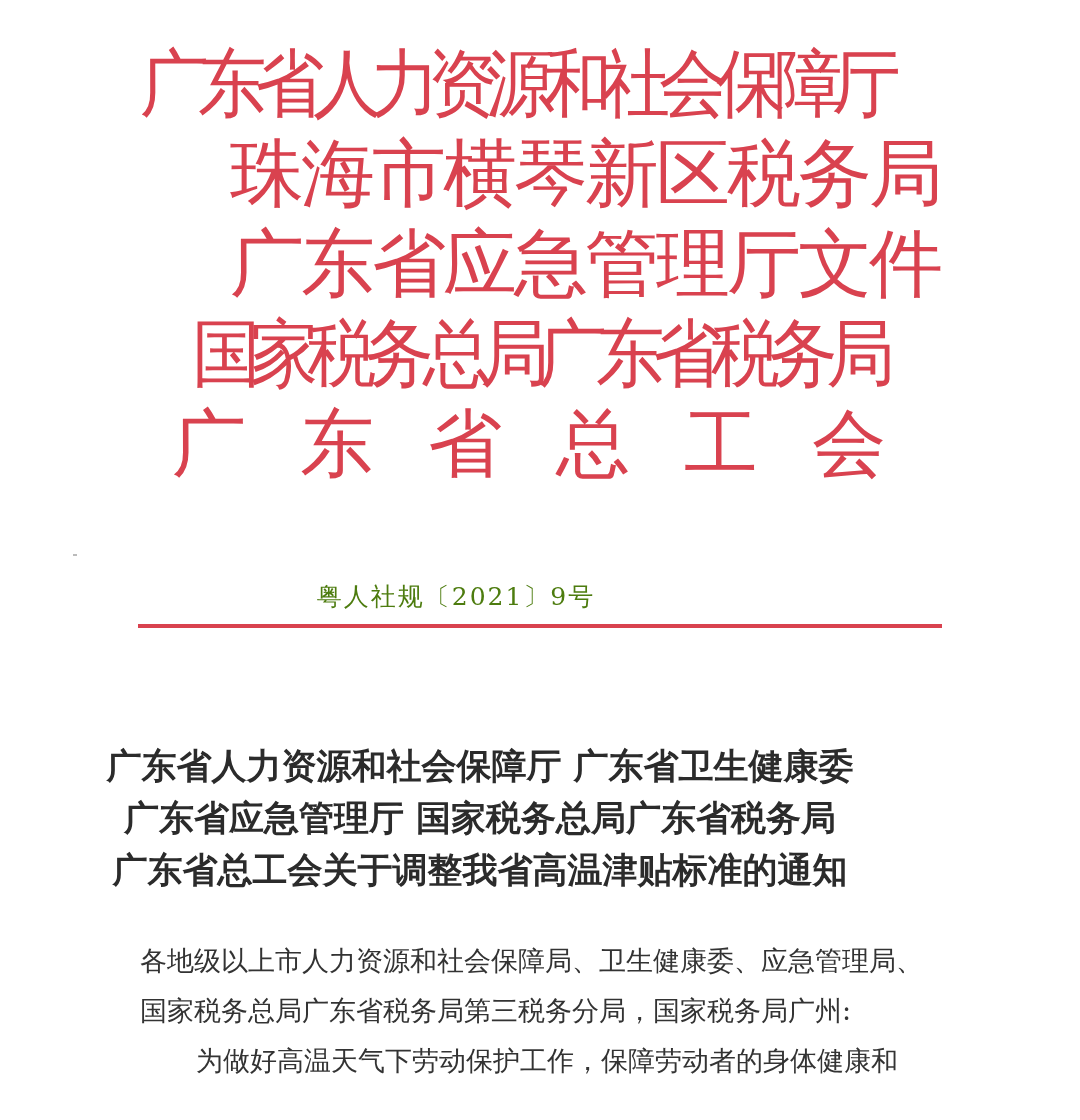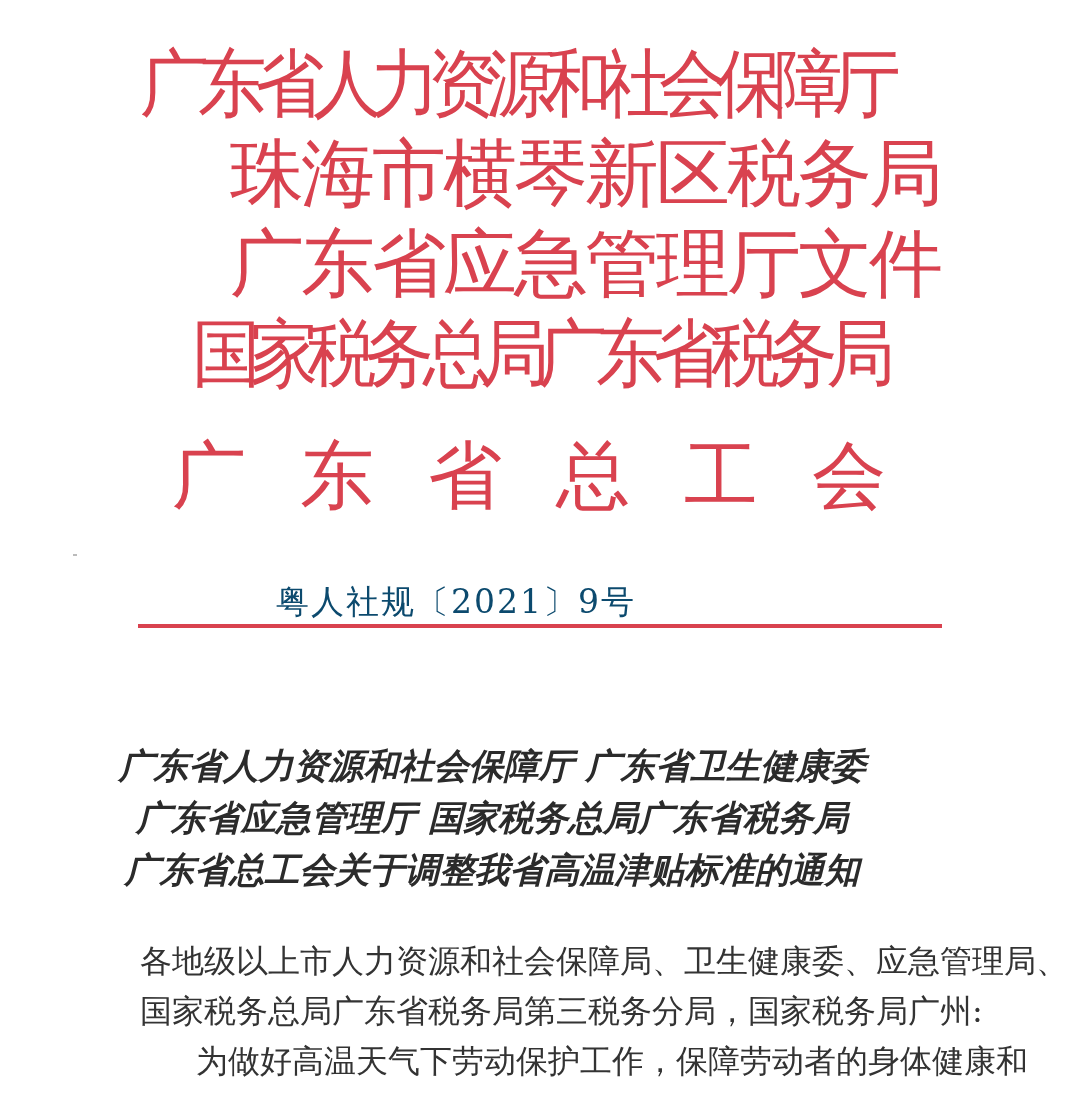--- a/index.html
+++ b/index.html
@@ -3,38 +3,38 @@
 <meta charset="utf-8">
 <style>
   html, body { margin: 0; padding: 0; background: #ffffff; }
   body { width: 1080px; height: 1120px; position: relative; overflow: hidden;
          font-family: "DejaVu Serif", "Liberation Serif", serif; }
   .issuer-block { position: absolute; left: 140px; top: 38px; width: 800px; text-align: right; }
   .issuer-line { color: #d9424f; font-family: "DejaVu Serif", serif; font-size: 74px;
                  line-height: 90px; height: 90px; white-space: nowrap; transform-origin: left top;
                  font-weight: normal; letter-spacing: 0; }
   .doc-number { position: absolute; left: 0; width: 912px; top: 580px; text-align: center;
-                font-size: 33px; color: #0c4a6e; letter-spacing: 2px; }
+                font-size: 25px; color: #4d7c0f; letter-spacing: 2px; }
   .red-rule { position: absolute; left: 138px; width: 804px; top: 624px; height: 4px; background: #d9424f; }
-  .title-block { position: absolute; left: 12px; width: 960px; top: 740px; text-align: center; font-style: italic; }
+  .title-block { position: absolute; left: 0; width: 960px; top: 740px; text-align: center; }
   .title-line { font-size: 35px; font-weight: bold; color: #2b2b2b; line-height: 52px; }
   .body-block { position: absolute; left: 140px; top: 936px; width: 820px; }
-  .body-line { font-size: 32px; color: #333; line-height: 50px; white-space: nowrap; }
+  .body-line { font-size: 27px; color: #333; line-height: 50px; white-space: nowrap; }
   .indent { padding-left: 56px; }
   .speck { position: absolute; left: 73px; top: 554px; width: 4px; height: 2px; background: #bbb; }
 </style>
 </head>
 <body>
 
 <div class="issuer-block">
   <div class="issuer-line" style="letter-spacing:-12px;transform:scaleX(0.93);">广东省人力资源和社会保障厅</div>
   <div class="issuer-line" style="letter-spacing:-3px;">珠海市横琴新区税务局</div>
   <div class="issuer-line" style="letter-spacing:-3px;margin-left:28px;">广东省应急管理厅文件</div>
   <div class="issuer-line" style="letter-spacing:-12px;transform:scaleX(0.93);">国家税务总局广东省税务局</div>
-  <div class="issuer-line" style="letter-spacing:54px;margin-top:32px;">广东省总工会</div>
+  <div class="issuer-line" style="letter-spacing:54px;">广东省总工会</div>
 </div>
 
 <div class="speck"></div>
 
 <div class="doc-number">粤人社规〔2021〕9号</div>
 <div class="red-rule"></div>
 
 <div class="title-block">
   <div class="title-line">广东省人力资源和社会保障厅 广东省卫生健康委</div>
   <div class="title-line">广东省应急管理厅 国家税务总局广东省税务局</div>

